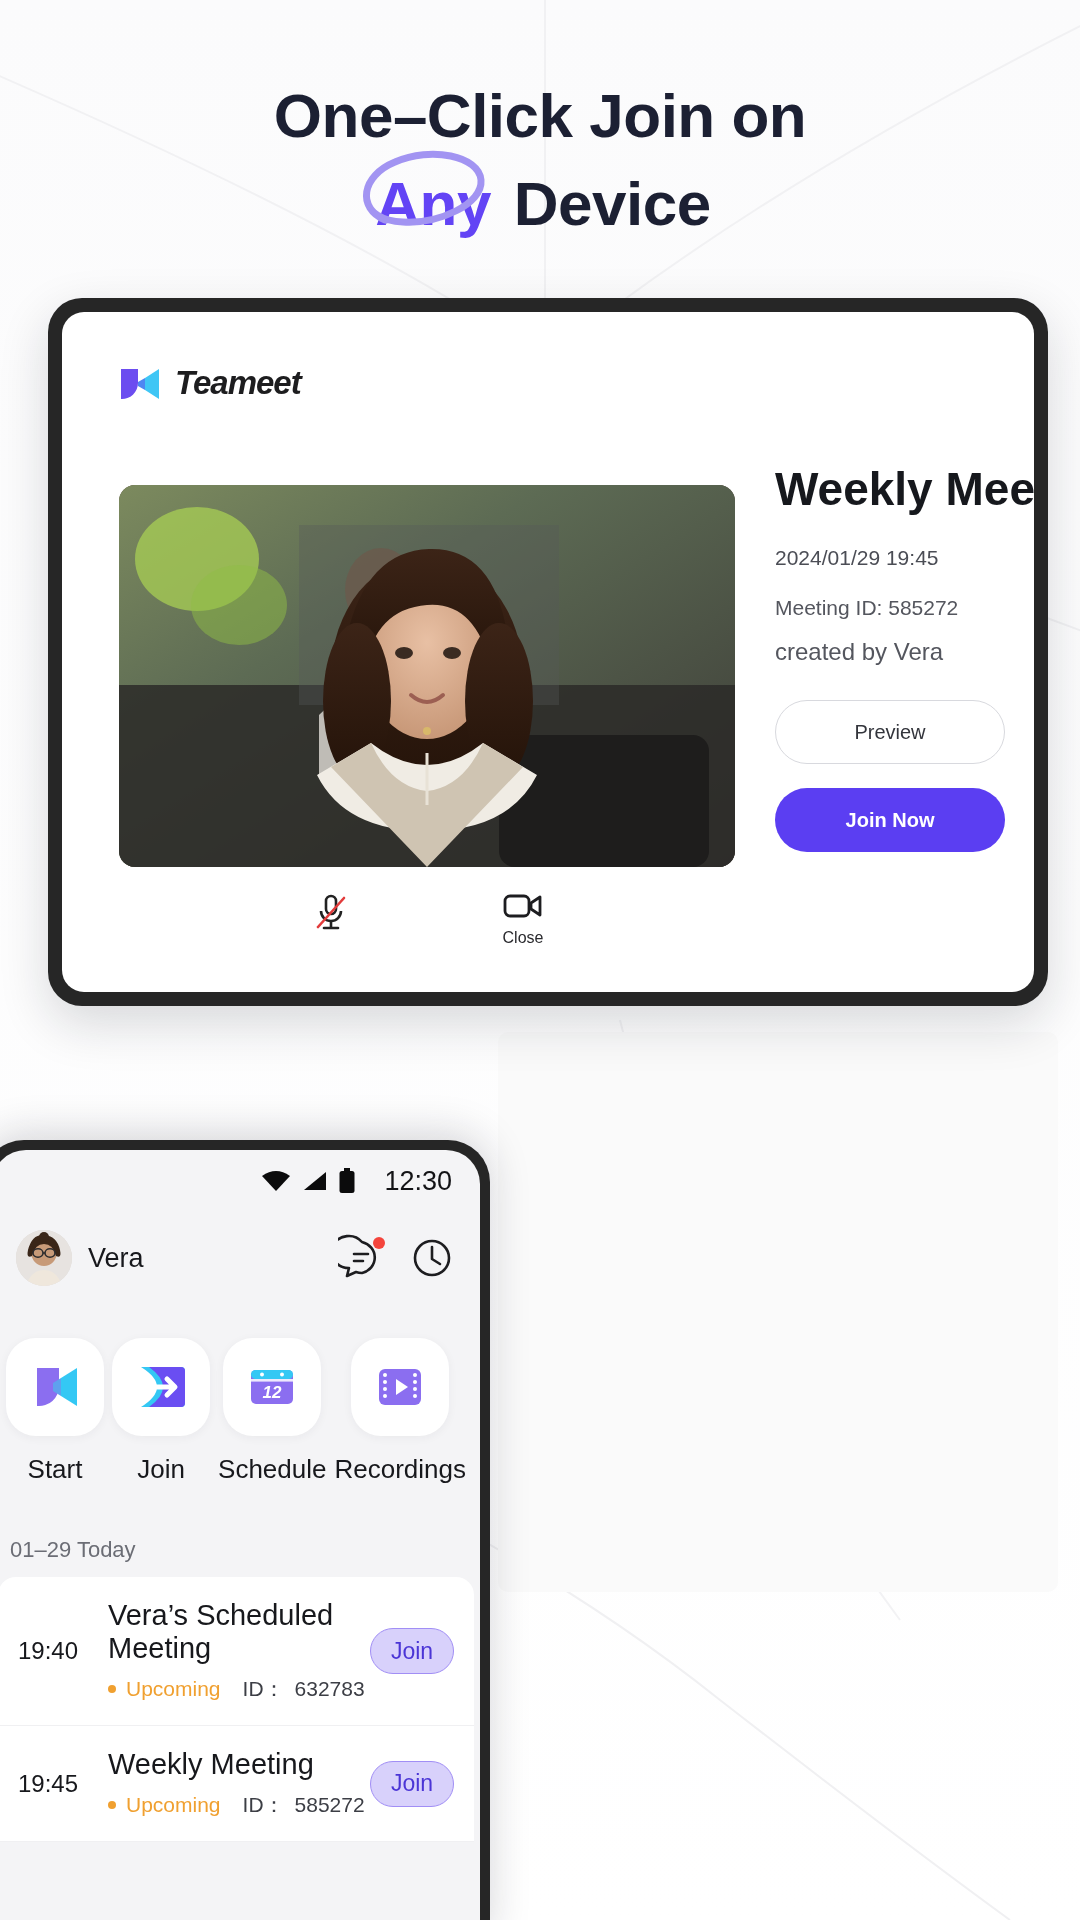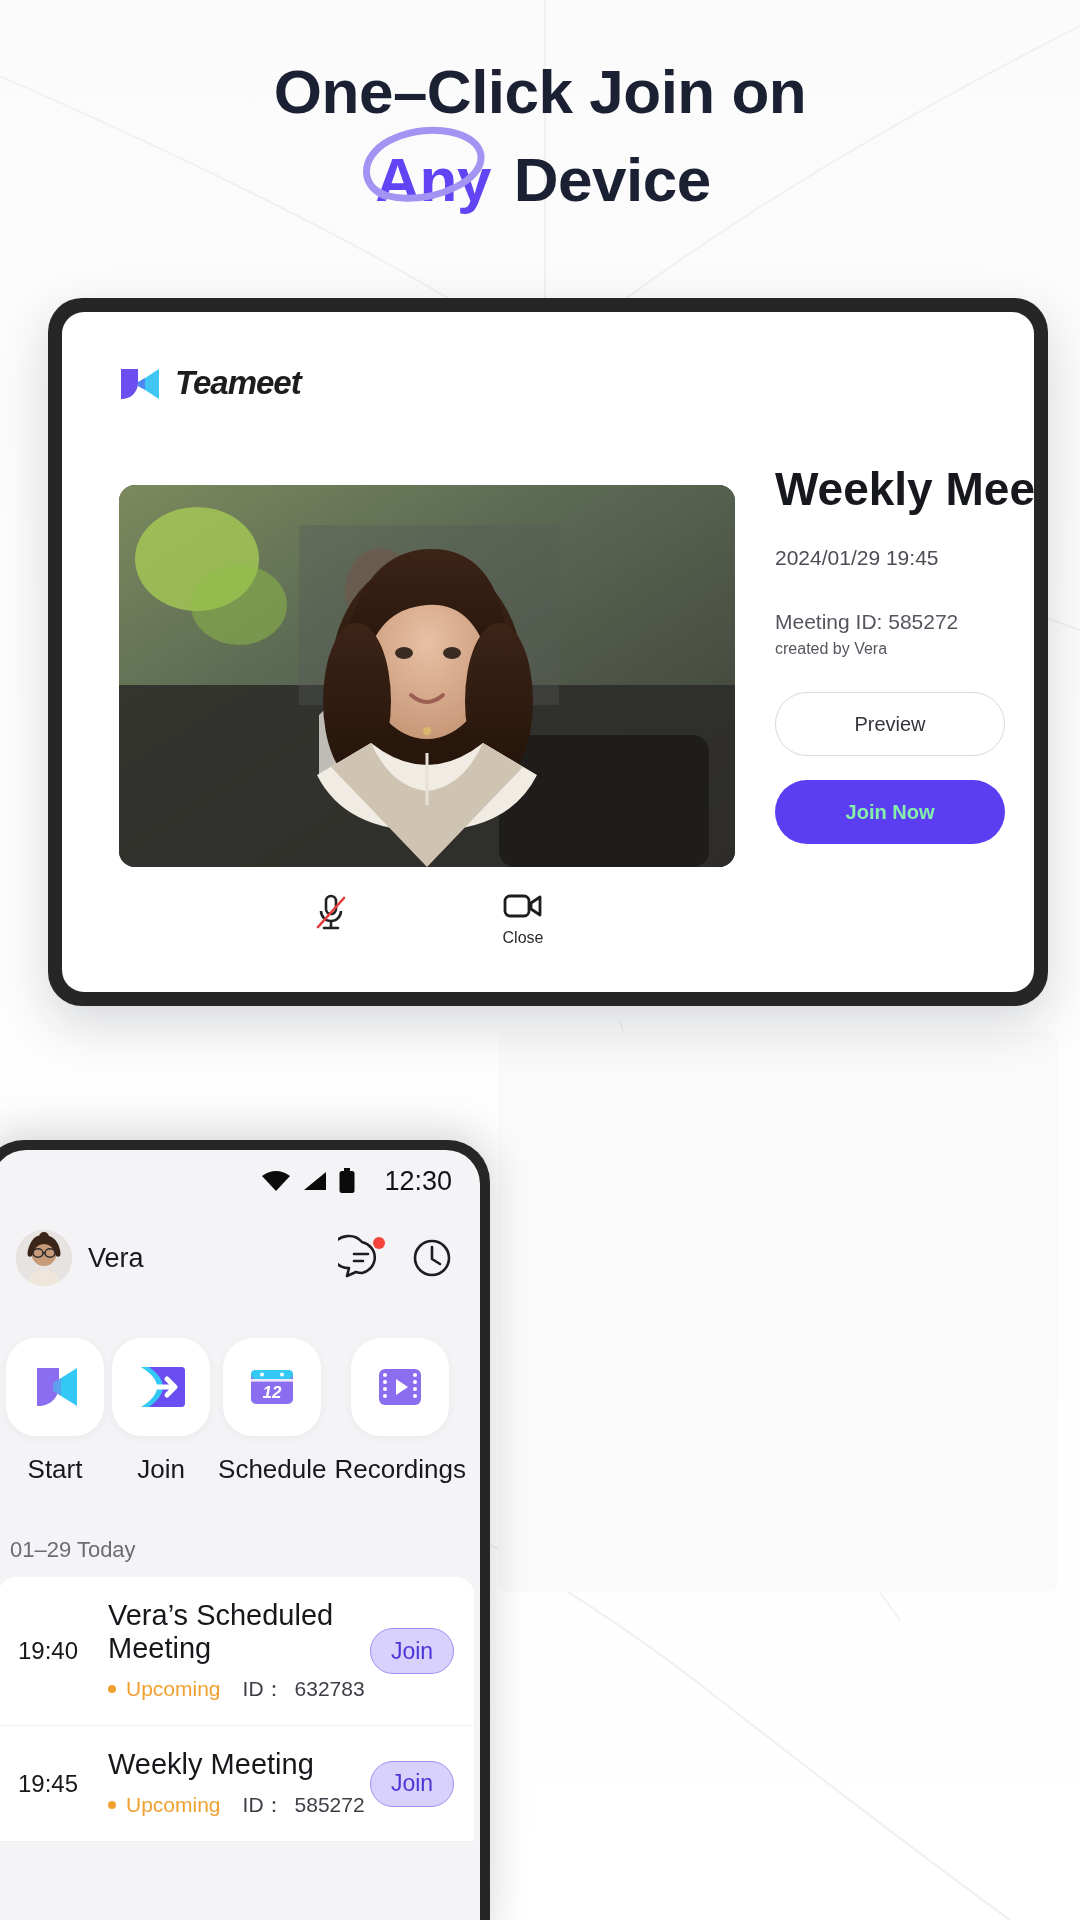--- a/index.html
+++ b/index.html
@@ -11,21 +11,21 @@
     position:relative;
   }
   #stage { position:absolute; inset:0; width:1080px; height:1920px; overflow:hidden; }
 
   
   .bg-deco { position:absolute; inset:0; z-index:0; pointer-events:none; }
 
   
   .headline {
     position:absolute; top:0; left:0; width:1080px; height:300px;
-    z-index:5; text-align:center; padding-top:48px;
+    z-index:5; text-align:center; padding-top:72px;
   }
   .headline .ln {
     font-size:62px; line-height:1.42; font-weight:700;
     color:#1c2033; letter-spacing:-0.5px; white-space:nowrap;
   }
   .hl-wrap { position:relative; display:inline-block; }
   .hl-any {
     color:#6344f5; position:relative; display:inline-block;
     padding:0 6px;
   }
@@ -60,31 +60,31 @@
   .t-controls {
     position:absolute; left:57px; top:580px; width:616px;
     display:flex; align-items:flex-start; justify-content:center; gap:112px;
   }
   .ctrl { display:flex; flex-direction:column; align-items:center; gap:9px; width:80px; }
   .ctrl-label { font-size:16px; color:#2a2a2e; }
 
   .t-panel { position:absolute; left:713px; top:150px; width:300px; }
   .t-panel h2 { font-size:46px; font-weight:700; color:#16181d; white-space:nowrap; }
   .t-panel .pdate { font-size:21px; color:#4b4d55; margin-top:30px; white-space:nowrap; }
-  .t-panel .pline { font-size:21px; color:#54565e; margin-top:40px; white-space:nowrap; }
-  .t-panel .pline2 { font-size:16px; color:#54565e; margin-top:6px; white-space:nowrap; }
+  .t-panel .pline { font-size:21px; color:#54565e; margin-top:26px; white-space:nowrap; }
+  .t-panel .pline2 { font-size:24px; color:#54565e; margin-top:18px; white-space:nowrap; }
   .p-outline-btn {
     margin-top:34px; width:230px; height:64px; border:1.5px solid #d8d9de;
     border-radius:34px; background:#fff; display:flex; align-items:center;
     justify-content:center; font-size:20px; color:#33353c;
   }
   .p-solid-btn {
     margin-top:24px; width:230px; height:64px; border-radius:34px;
     background:#5b3ef2; display:flex; align-items:center;
-    justify-content:center; font-size:20px; color:#86efac; font-weight:600;
+    justify-content:center; font-size:20px; color:#ffffff; font-weight:600;
   }
 
   
   .lower-card {
     position:absolute; left:498px; top:1032px; width:560px; height:560px;
     background:#fafafa; border-radius:10px; z-index:8; overflow:hidden;
   }
 
   
   .phone {

